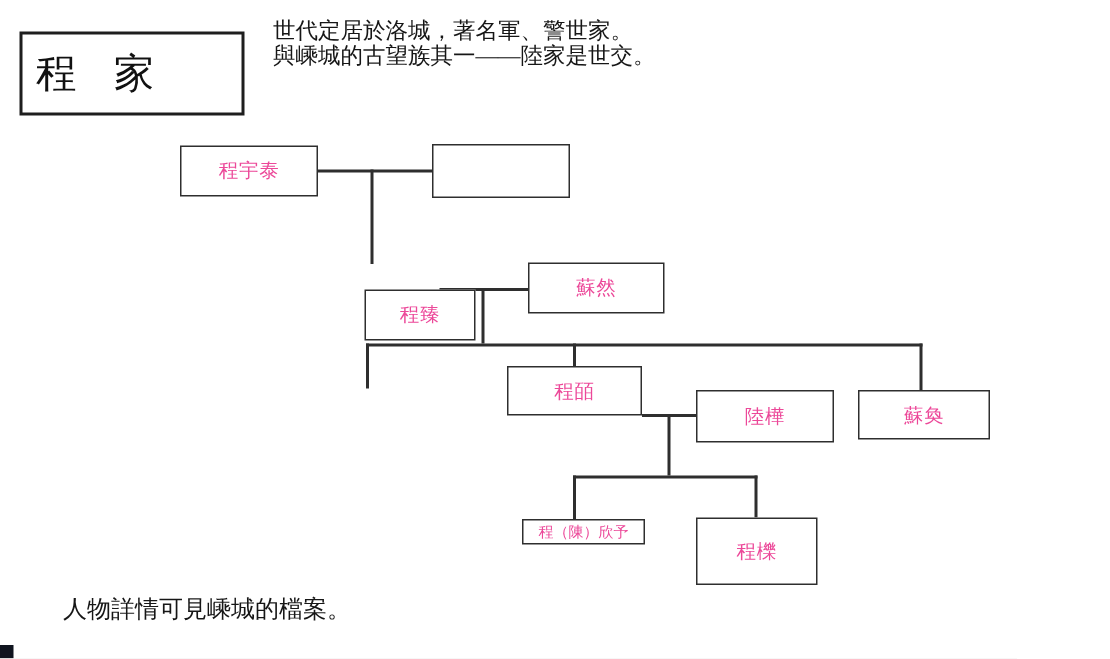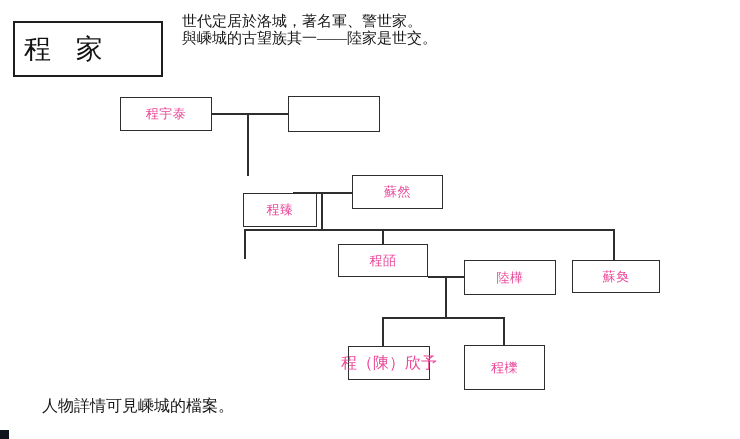--- a/index.html
+++ b/index.html
@@ -35,21 +35,21 @@
     white-space:nowrap;
   }
   .n1{left:120px;top:97px;width:92px;height:34px;}
   .n2{left:288px;top:96px;width:92px;height:36px;}
   .n3{left:203px;top:193px;width:74px;height:34px;margin-left:40px;}
   .n4{left:352px;top:175px;width:91px;height:34px;}
   .n5{left:205px;top:259px;width:90px;height:34px;}
   .n6{left:338px;top:244px;width:90px;height:33px;}
   .n7{left:464px;top:260px;width:92px;height:35px;}
   .n8{left:572px;top:260px;width:88px;height:33px;}
-  .n9{left:348px;top:346px;width:82px;height:34px;font-size:16px;letter-spacing:0;}
+  .n9{left:348px;top:346px;width:82px;height:17px;font-size:10px;letter-spacing:0;}
   .n10{left:464px;top:345px;width:81px;height:45px;}
   .line{position:absolute;background:#2e2e2e;}
   .l1{left:212px;top:113px;width:76px;height:1.5px;}
   .l2{left:247px;top:113px;width:1.5px;height:63px;}
   .l3{left:293px;top:192px;width:59px;height:1.5px;}
   .l4{left:321px;top:192px;width:1.5px;height:37px;}
   .l5{left:244px;top:229px;width:371px;height:1.5px;}
   .l6{left:244px;top:229px;width:1.5px;height:30px;}
   .l7{left:382px;top:229px;width:1.5px;height:31px;}
   .l8{left:613px;top:229px;width:1.5px;height:31px;}

